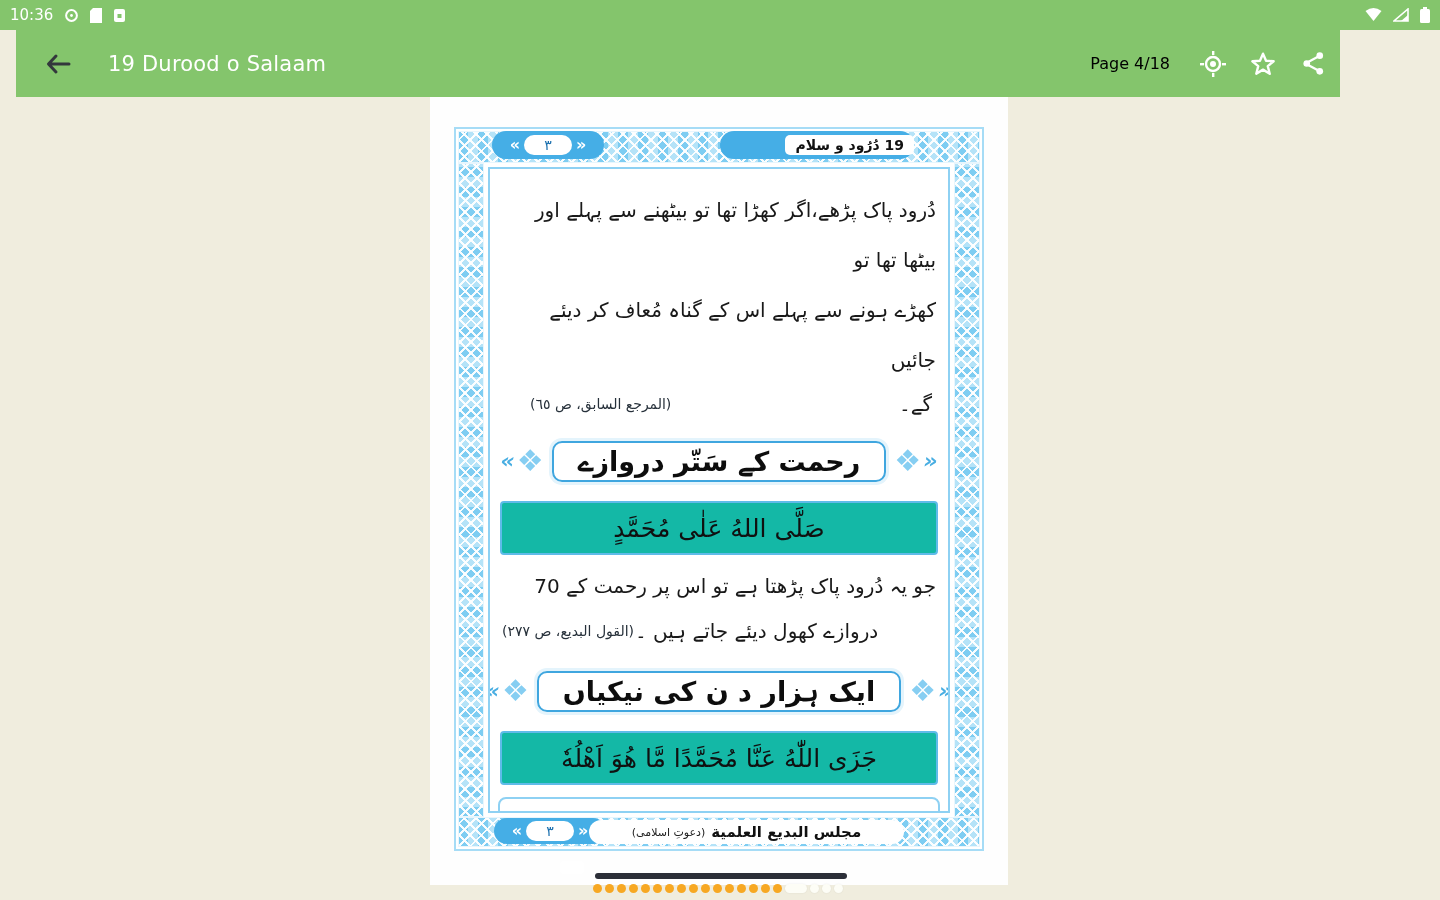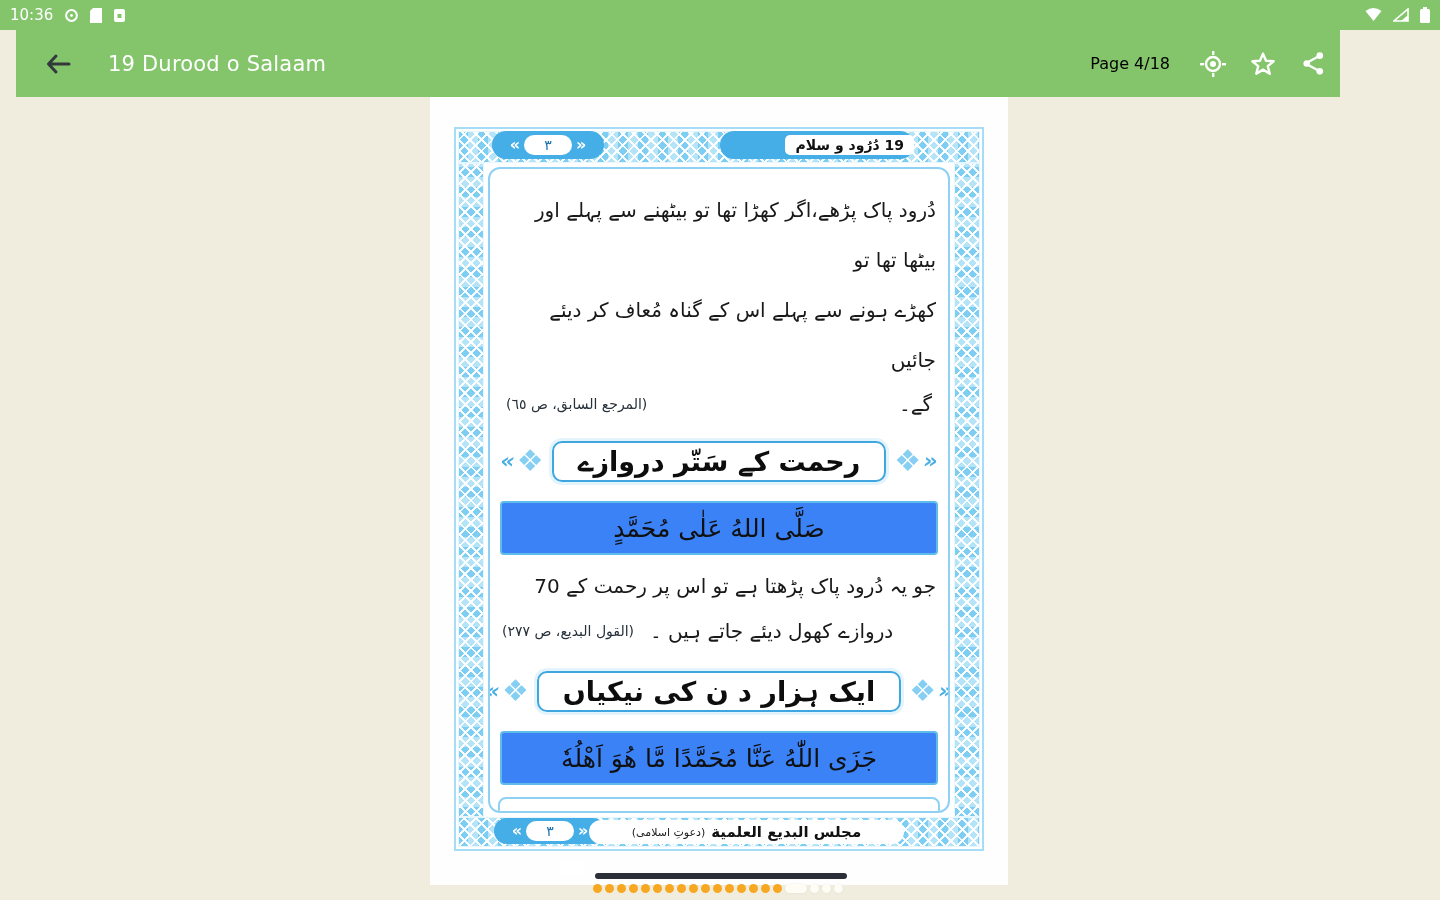--- a/index.html
+++ b/index.html
@@ -35,21 +35,21 @@
   .orn.vert { background:
       repeating-linear-gradient(45deg, rgba(255,255,255,.95) 0 2px, rgba(255,255,255,0) 2px 8px),
       repeating-linear-gradient(-45deg, rgba(255,255,255,.95) 0 2px, rgba(255,255,255,0) 2px 8px),
       repeating-linear-gradient(0deg, #7ecdf2 0 10px, #b5e3f8 10px 20px); }
   .band-top   { left:2px; right:2px; top:2px; height:32px; }
   .band-bottom{ left:2px; right:2px; bottom:2px; height:30px; }
   .band-left  { left:2px; top:34px; bottom:32px; width:26px; }
   .band-right { right:2px; top:34px; bottom:32px; width:26px; }
 
   .inner { position:absolute; left:32px; right:32px; top:38px; bottom:36px;
-    background:#fff; border:2px solid #8ed1f3; border-radius:12px; padding:0 8px; overflow:hidden; }
+    background:#fff; border:2px solid #8ed1f3; border-radius:0; padding:0 8px; overflow:hidden; }
 
   
   .badge-page { position:absolute; left:36px; top:2px; width:112px; height:28px; background:#45aee6;
     border-radius:14px; display:flex; align-items:center; justify-content:center; gap:4px; }
   .badge-page .chev { color:#fff; font-size:16px; font-weight:bold; line-height:1; }
   .badge-page .oval { background:#fff; width:48px; height:20px; border-radius:10px;
     display:flex; align-items:center; justify-content:center; font-size:14px; color:#1a6fae; }
   .badge-title { position:absolute; right:68px; top:2px; width:194px; height:28px; background:#45aee6;
     border-radius:14px; display:flex; align-items:center; justify-content:flex-end; }
   .badge-title .tbox { background:#fff; border-radius:5px; padding:2px 10px; font-size:14px;
@@ -57,37 +57,37 @@
   .badge-page.bottom { top:1px; height:26px; }
   .pill-publisher { position:absolute; left:131px; top:3px; width:315px; height:24px; background:#fff;
     border-radius:12px; display:flex; align-items:center; justify-content:center; gap:6px; direction:rtl; }
   .pill-publisher .pub { font-size:15px; font-weight:bold; color:#111; }
   .pill-publisher .pub-sub { font-size:11px; color:#222; }
 
   
   .urdu { direction:rtl; color:#191919; }
   .p-line { font-size:20px; line-height:50px; text-align:right; padding:0 4px; }
   .p1 { margin-top:16px; }
-  .row-tail { display:flex; justify-content:space-between; align-items:center; height:38px; padding:0 8px; }
+  .row-tail { display:flex; justify-content:space-between; align-items:center; height:38px; padding:0 8px;margin-left:24px; }
   .ref { font-size:14px; color:#26303a; direction:rtl; }
   .tail { font-size:20px; direction:rtl; color:#191919; }
 
   .heading-row { display:flex; align-items:center; justify-content:center; gap:8px; margin-top:12px; height:52px; }
   .heading-box { border:2px solid #3fa6df; border-radius:10px; padding:3px 24px; font-size:27px;
     font-weight:bold; direction:rtl; color:#0d0d0d; box-shadow:0 0 0 3px #e4f4fc; white-space:nowrap; }
   .deco { display:flex; align-items:center; gap:2px; }
   .deco .dia { color:#86cef2; font-size:30px; line-height:1; }
   .deco .chev { color:#49aee2; font-size:22px; font-weight:bold; line-height:1; }
 
-  .arabic-box { margin:14px 2px 0; background:#3b82f6; border:2px solid #5fbbe9; border-radius:4px;
+  .arabic-box { margin:14px 2px 0; background:#14b8a6; border:2px solid #5fbbe9; border-radius:4px;
     height:54px; display:flex; align-items:center; justify-content:center; font-size:25px;
     direction:rtl; color:#101010; }
   .arabic-box.spread { letter-spacing:5px; }
 
-  .row-p2 { display:flex; justify-content:flex-start; align-items:center; gap:16px; height:44px; padding:0 4px; }
+  .row-p2 { display:flex; justify-content:flex-start; align-items:center; gap:1px; height:44px; padding:0 4px; }
   .row-p2 .p-line { line-height:44px; padding:0; }
 
   .p3-box { margin:12px 0 0; border:2px solid #8ed1f3; border-radius:8px; padding:6px 8px; height:104px; }
   .p3-box .p-line { line-height:46px; font-size:19px; }
   .p3-box .centered { text-align:center; }
 
   
   .pager-thumb { position:absolute; left:560px; top:861px; width:24px; height:13px; background:#fff; border-radius:4px; }
   .seekbar { position:absolute; left:595px; top:873px; width:252px; height:6px; background:#2c2f38; border-radius:3px; }
   .dots { position:absolute; left:593px; top:882px; height:12px; display:flex; align-items:center; gap:3px; }

